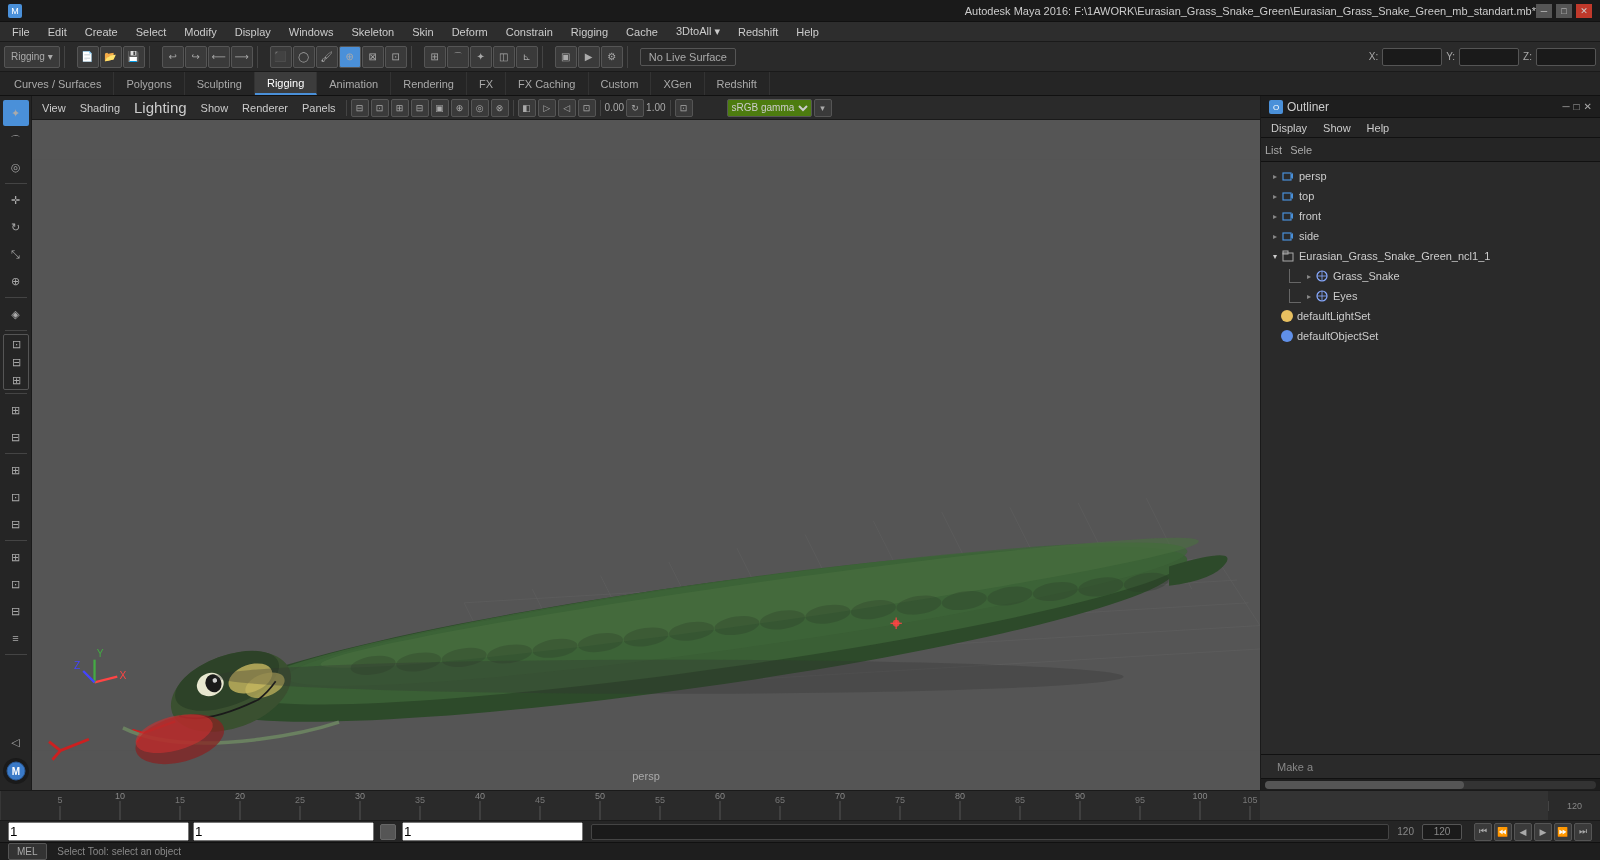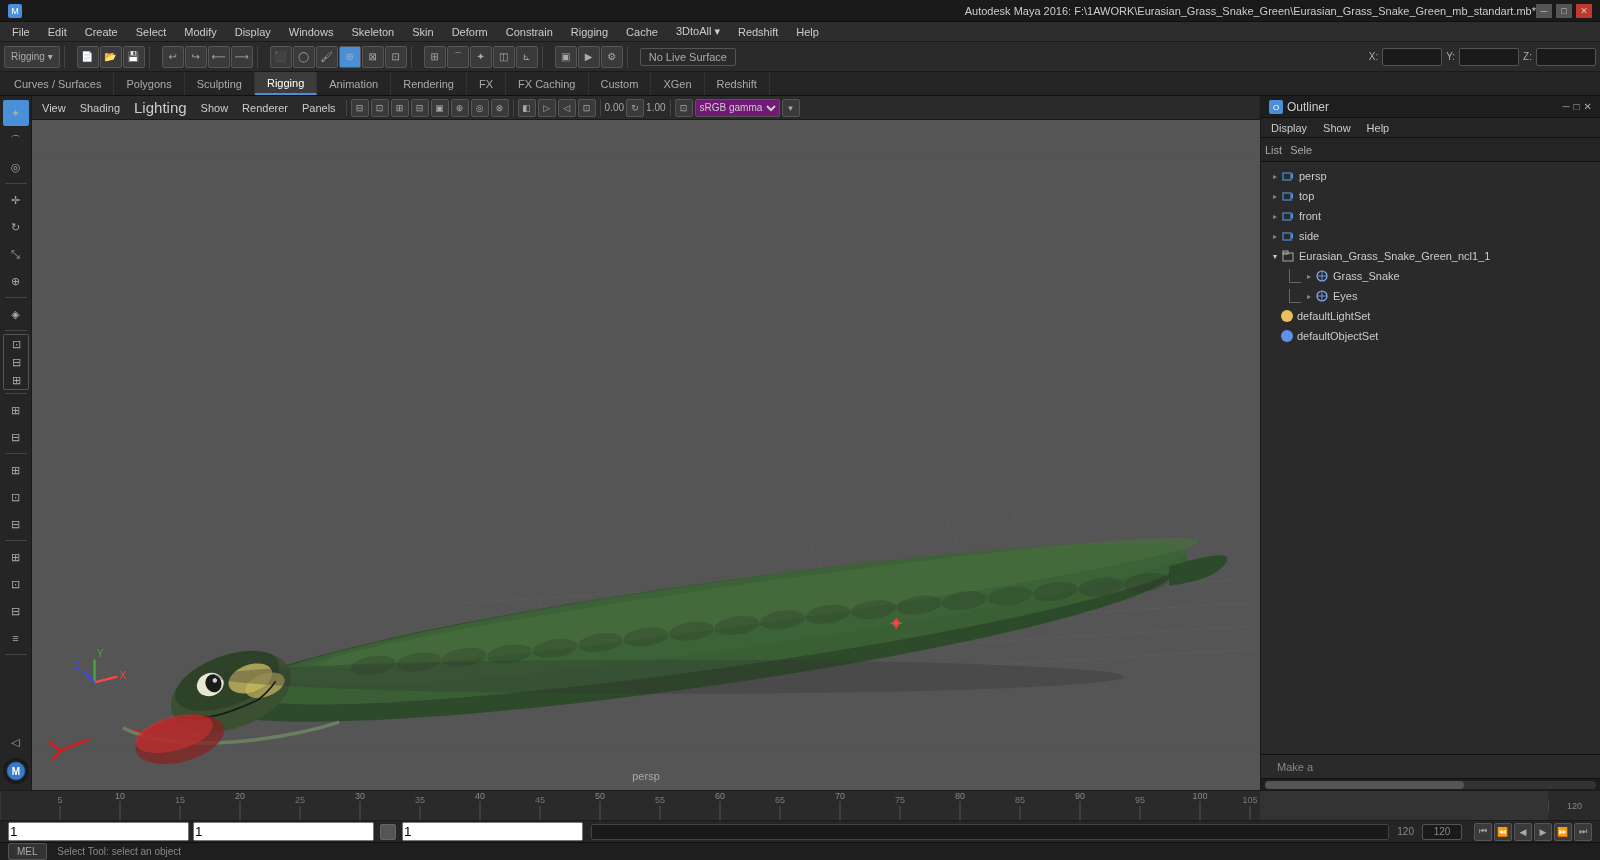--- a/index.html
+++ b/index.html
@@ -402,27 +402,28 @@
     
     #outliner-hscroll {
       height: 12px;
       background: #1e1e1e;
       border-top: 1px solid #111;
       display: flex;
       align-items: center;
     }
 
     .color-gamma-select {
-      background: #701a75;
+      background: #4d7c0f;
       border: 1px solid #555;
       color: #ccc;
       font-size: 10px;
       padding: 1px 0;
       height: 18px;
       border-radius: 2px;
+      margin-left: 32px;
     }
 
     .viewport-overlay-btn {
       width: 18px;
       height: 18px;
       background: #3a3a3a;
       border: 1px solid #555;
       border-radius: 2px;
       color: #aaa;
       font-size: 9px;

